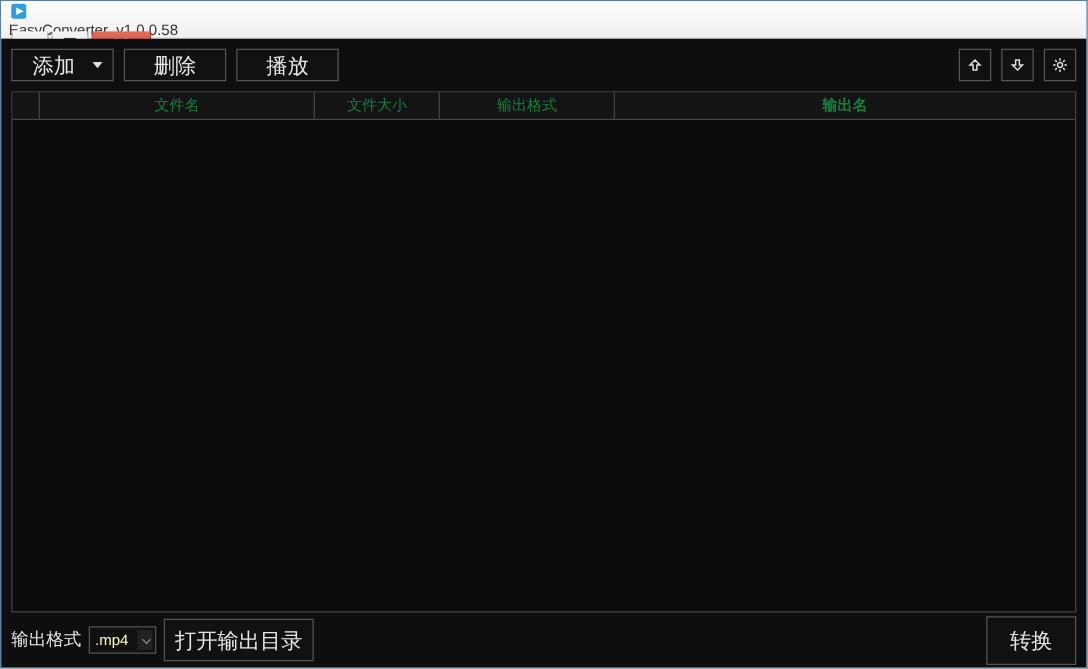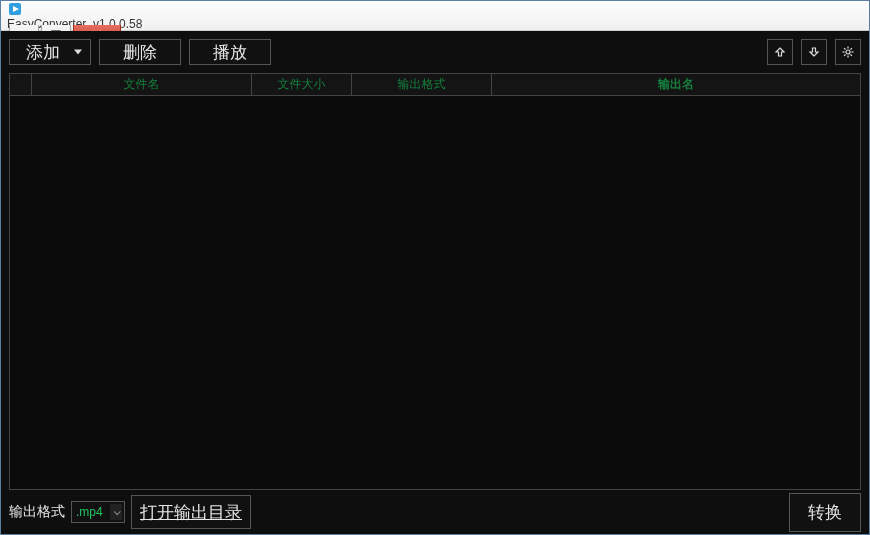--- a/index.html
+++ b/index.html
@@ -142,21 +142,21 @@
     }
     .footer-label {
       color: #e6e6e6;
       font-size: 14px;
     }
     .format-select {
       width: 54px;
       height: 22px;
       border: 1px solid #555;
       background: #111;
-      color: #22c55e;
+      color: #fef9c3;
       display: flex;
       align-items: center;
       padding: 0 4px;
       position: relative;
       font-size: 12px;
       cursor: pointer;
     }
     .format-select .sel-caret {
       position: absolute;
       right: 2px;
@@ -166,21 +166,21 @@
       background: #222;
       display: flex; align-items: center; justify-content: center;
     }
     .format-select .sel-caret::after {
       content: "";
       width: 4px; height: 4px;
       border: 1px solid #888;
       border-top: none; border-left: none;
       transform: rotate(45deg) translateY(-1px);
     }
-    .btn.footer-btn { height: 22px; padding: 16px 8px; text-decoration: underline; }
+    .btn.footer-btn { height: 22px; padding: 16px 8px; }
     .btn.convert { width: 72px; height: 39px; }
     svg { display: block; }
   </style>
 </head>
 <body>
 
 <div class="window">
   <div class="titlebar">
     <span class="app-icon">
       <svg width="16" height="16" viewBox="0 0 16 16">

